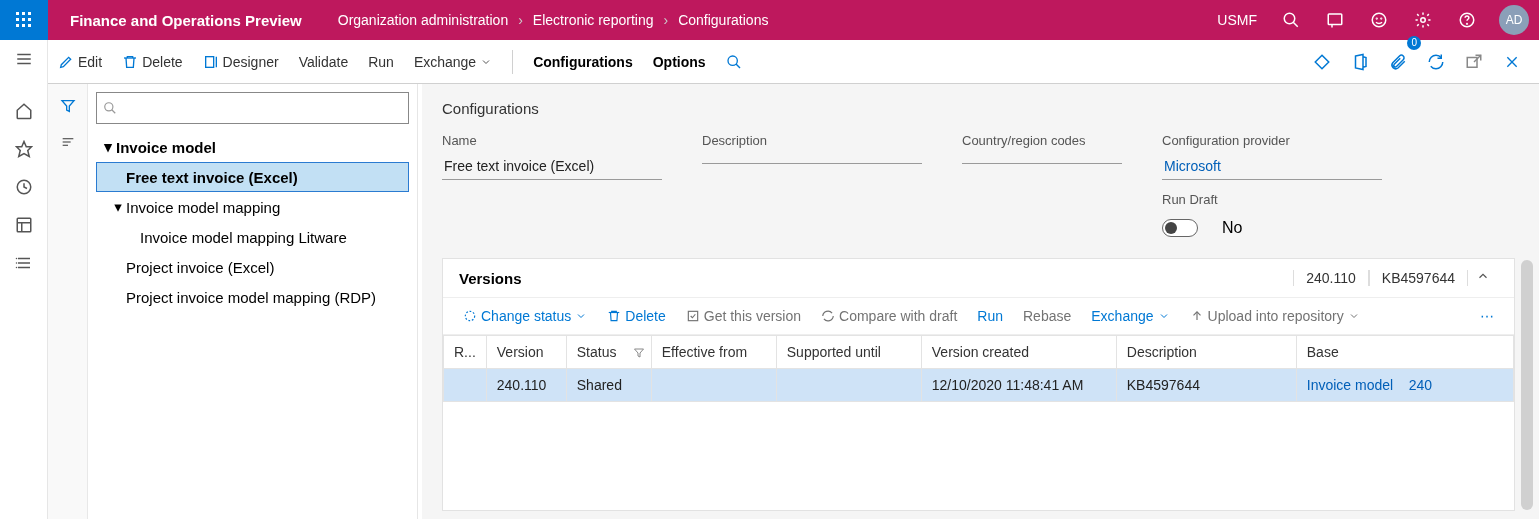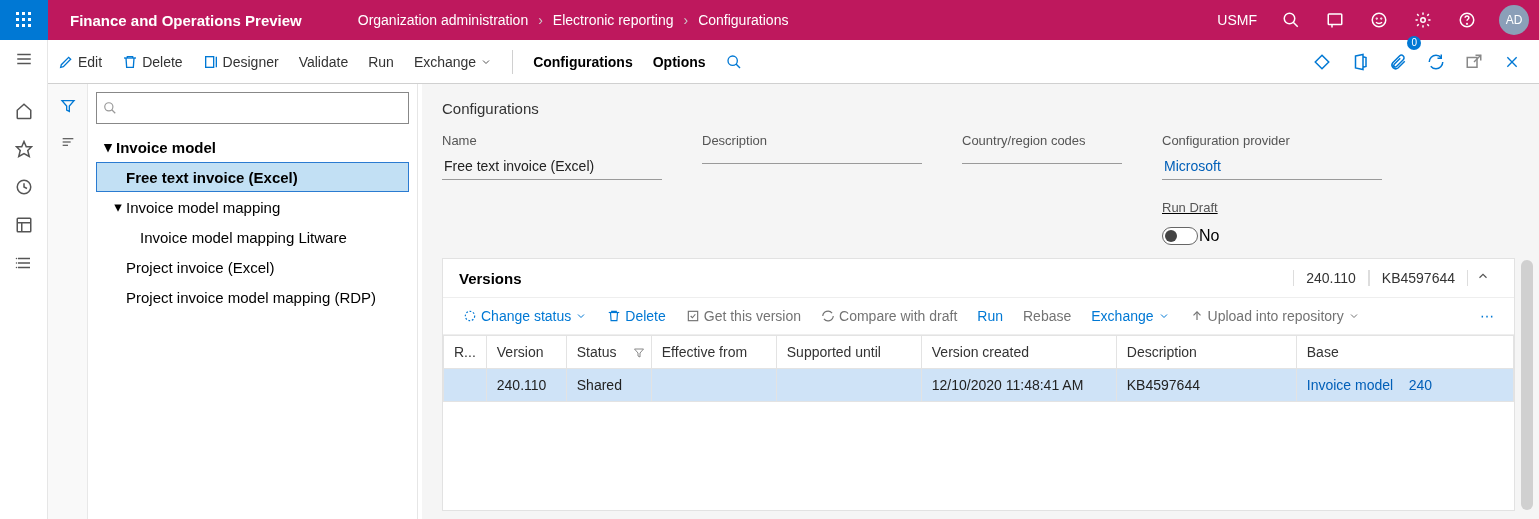--- a/index.html
+++ b/index.html
@@ -9,21 +9,21 @@
     .header {
       display: flex; align-items: center; height: 40px;
       background: #be185d; color: #fff; font-size: 14px;
     }
     .app-launcher {
       width: 48px; height: 40px; display: flex; align-items: center; justify-content: center;
       background: #0078d4; cursor: pointer;
     }
     .app-launcher svg { fill: #fff; }
     .app-title { padding: 0 22px; font-weight: 600; font-size: 15px; }
-    .breadcrumb { display: flex; align-items: center; gap: 0; margin-left: 32px; }
+    .breadcrumb { display: flex; align-items: center; gap: 0; margin-left: 12px; }
     .breadcrumb-item { padding: 0 2px; }
     .breadcrumb-sep { padding: 0 8px; color: #ccc; }
     .header-spacer { flex: 1; }
     .header-company { padding: 0 12px; font-size: 14px; }
     .header-icon { width: 44px; height: 40px; display: flex; align-items: center; justify-content: center; cursor: pointer; }
     .header-icon svg { stroke: #fff; fill: none; }
     .avatar {
       width: 30px; height: 30px; border-radius: 50%; background: #8b9fb8;
       display: flex; align-items: center; justify-content: center; margin: 0 10px;
       font-size: 12px; color: #fff;
@@ -102,23 +102,23 @@
     }
     .details h2 { font-size:15px; font-weight:400; color:#333; margin-bottom:16px;}
     .field-row { display:flex; gap:40px; }
     .field { min-width:210px; }
     .field label { font-size:13px; color:#555; display:block; margin-bottom:6px;}
     .field .underline {
       border-bottom:1px solid #9a9a9a; padding:4px 2px 5px; font-size:14px; color:#222;
       min-width:220px;
     }
     .field .link { color:#005fb8; }
-    .toggle-row { margin-top:20px;text-decoration:underline;}
+    .toggle-row { margin-top:12px;}
     .toggle {
-      display:inline-flex; align-items:center; gap:1px;
+      display:inline-flex; align-items:center; gap:24px;
     }
     .toggle-track {
       width:36px; height:18px; border:1px solid #666; border-radius:10px; position:relative;
       background:#fff;
     }
     .toggle-thumb {
       width:12px; height:12px; border-radius:50%; background:#444; position:absolute; top:2px; left:2px;
     }
 
     

